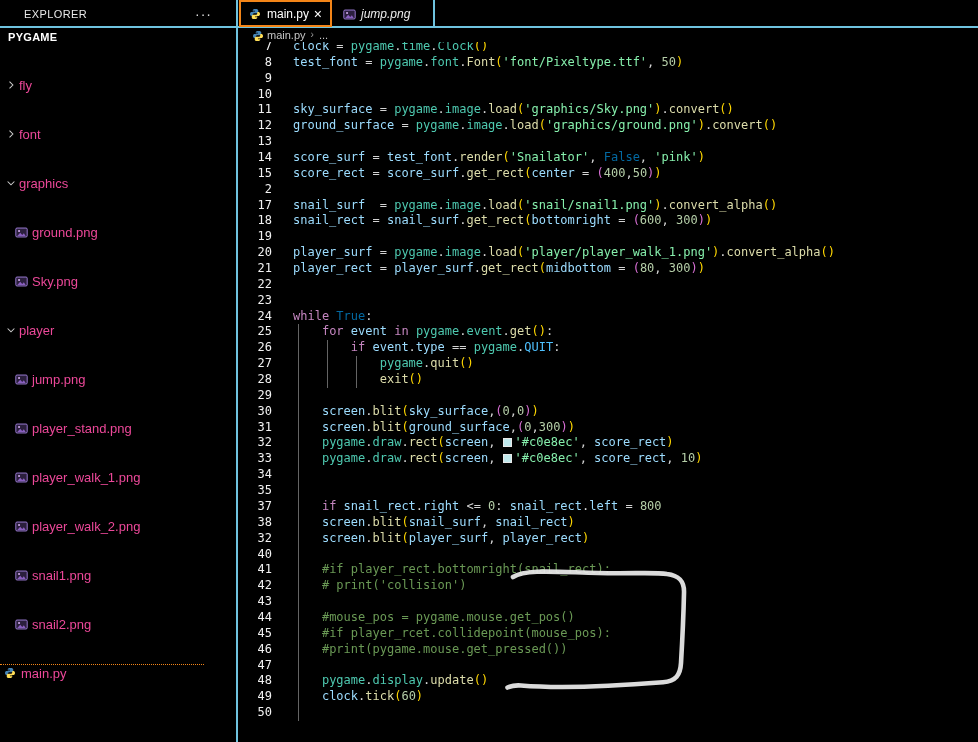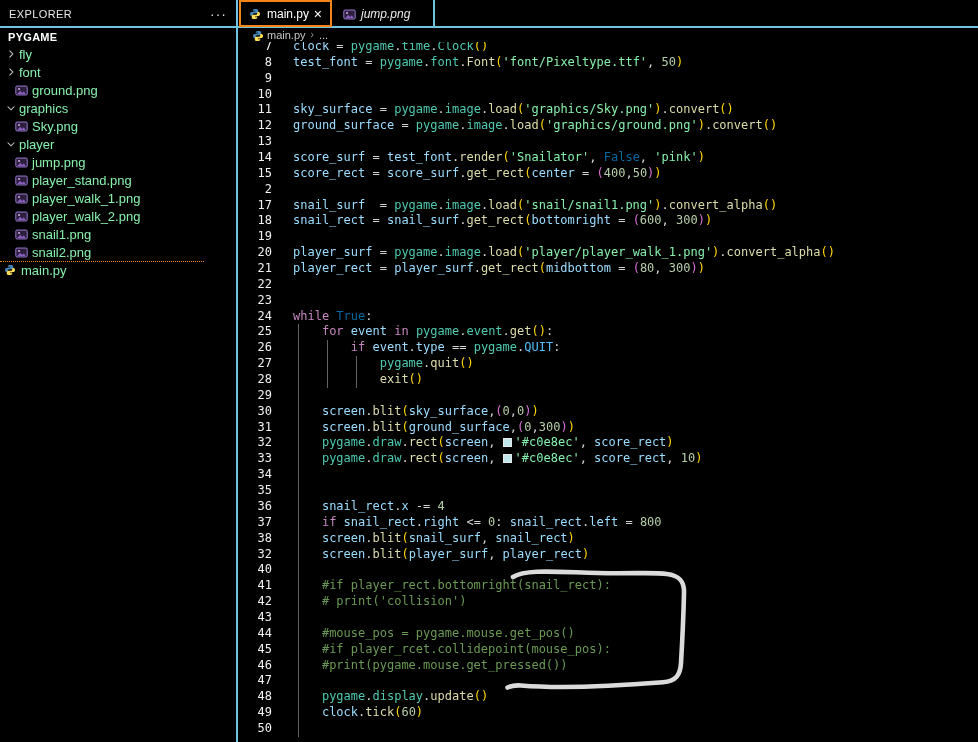--- a/index.html
+++ b/index.html
@@ -3,29 +3,29 @@
 <meta charset="utf-8">
 <style>
   * { margin:0; padding:0; box-sizing:border-box; }
   html,body { width:978px; height:742px; background:#000; overflow:hidden;
     font-family:"Liberation Sans", sans-serif; }
   #stage { position:relative; width:978px; height:742px; background:#000; }
 
   
   #sidebar { position:absolute; left:0; top:0; width:236px; height:742px; background:#000; }
   #explorer-header { position:absolute; left:0; top:0; width:236px; height:27px;
-    display:flex; align-items:center; padding:0 9px; color:#e8e8e8; font-size:11px; }
+    display:flex; align-items:center; padding:0 24px; color:#e8e8e8; font-size:11px; }
   #explorer-header .title { flex:1; letter-spacing:.4px; }
   #explorer-header .more { color:#dcdcdc; font-size:14px; letter-spacing:1px; cursor:pointer; }
   #workspace-title { position:absolute; left:0; top:28px; width:236px; height:17px;
     padding-left:8px; display:flex; align-items:center;
     color:#fff; font-size:11px; font-weight:bold; letter-spacing:.3px; }
   #tree { position:absolute; left:0; top:45px; width:236px; }
   .trow { position:relative; width:204px; height:18px; display:flex; align-items:center;
-    color:#86efac; font-size:13px; cursor:pointer; white-space:nowrap; }
+    color:#ec4899; font-size:13px; cursor:pointer; white-space:nowrap;margin-top:31px; }
   .trow .chev { width:12px; height:12px; margin-left:5px; margin-right:2px; flex:none; }
   .trow .ficon { width:13px; height:13px; margin-right:4px; flex:none; }
   .trow.depth1 { padding-left:15px; }
   .trow.rootfile { padding-left:4px; }
   .trow.sep-above { border-top:1px dotted #f38518; }
 
   
   #hline-top { position:absolute; left:0; top:26px; width:978px; height:2px; background:#6fc3df; z-index:4; }
   #vline-side { position:absolute; left:236px; top:0; width:2px; height:742px; background:#6fc3df; z-index:5; }
 
@@ -80,33 +80,33 @@
               <path d="M6 3.5l4.5 4.5L6 12.5" stroke="#cccccc" stroke-width="1.4" fill="none"></path>
             </svg></span>
           <span>fly</span>
         </div>
         <div class="trow">
           <span class="chev"><svg viewBox="0 0 16 16" width="12" height="12">
               <path d="M6 3.5l4.5 4.5L6 12.5" stroke="#cccccc" stroke-width="1.4" fill="none"></path>
             </svg></span>
           <span>font</span>
         </div>
+        <div class="trow">
+          <span class="chev"><svg viewBox="0 0 16 16" width="12" height="12">
+              <path d="M3.5 6l4.5 4.5L12.5 6" stroke="#cccccc" stroke-width="1.4" fill="none"></path>
+            </svg></span>
+          <span>graphics</span>
+        </div>
         <div class="trow depth1">
           <span class="ficon"><svg viewBox="0 0 16 16" width="13" height="13">
               <rect x="1" y="2.5" width="14" height="11" rx="1.5" fill="#2b1f3d" stroke="#9b7bd4" stroke-width="1.2"></rect>
               <circle cx="5" cy="6.2" r="1.3" fill="#cfa9ea"></circle>
               <path d="M2.8 12.4l3.6-4 2.5 2.7 2-2.1 2.2 3.4z" fill="#8a5fc0"></path>
             </svg></span>
           <span>ground.png</span>
-        </div>
-        <div class="trow">
-          <span class="chev"><svg viewBox="0 0 16 16" width="12" height="12">
-              <path d="M3.5 6l4.5 4.5L12.5 6" stroke="#cccccc" stroke-width="1.4" fill="none"></path>
-            </svg></span>
-          <span>graphics</span>
         </div>
         <div class="trow depth1">
           <span class="ficon"><svg viewBox="0 0 16 16" width="13" height="13">
               <rect x="1" y="2.5" width="14" height="11" rx="1.5" fill="#2b1f3d" stroke="#9b7bd4" stroke-width="1.2"></rect>
               <circle cx="5" cy="6.2" r="1.3" fill="#cfa9ea"></circle>
               <path d="M2.8 12.4l3.6-4 2.5 2.7 2-2.1 2.2 3.4z" fill="#8a5fc0"></path>
             </svg></span>
           <span>Sky.png</span>
         </div>
         <div class="trow">
@@ -229,21 +229,20 @@
         <div class="line"><span class="ln">26</span><span class="guide" style="left: 60px;"></span><span class="guide" style="left: 88.9px;"></span><span class="lc"><span class="t-w">        </span><span class="t-k">if</span><span class="t-w"> </span><span class="t-v">event</span><span class="t-w">.</span><span class="t-v">type</span><span class="t-w"> == </span><span class="t-m">pygame</span><span class="t-w">.</span><span class="t-K">QUIT</span><span class="t-w">:</span></span></div>
         <div class="line"><span class="ln">27</span><span class="guide" style="left: 60px;"></span><span class="guide" style="left: 88.9px;"></span><span class="guide" style="left: 117.8px;"></span><span class="lc"><span class="t-w">            </span><span class="t-m">pygame</span><span class="t-w">.</span><span class="t-f">quit</span><span class="t-p1">()</span></span></div>
         <div class="line"><span class="ln">28</span><span class="guide" style="left: 60px;"></span><span class="guide" style="left: 88.9px;"></span><span class="guide" style="left: 117.8px;"></span><span class="lc"><span class="t-w">            </span><span class="t-f">exit</span><span class="t-p1">()</span></span></div>
         <div class="line"><span class="ln">29</span><span class="guide" style="left: 60px;"></span><span class="lc"></span></div>
         <div class="line"><span class="ln">30</span><span class="guide" style="left: 60px;"></span><span class="lc"><span class="t-w">    </span><span class="t-v">screen</span><span class="t-w">.</span><span class="t-f">blit</span><span class="t-p1">(</span><span class="t-v">sky_surface</span><span class="t-w">,</span><span class="t-p2">(</span><span class="t-n">0</span><span class="t-w">,</span><span class="t-n">0</span><span class="t-p2">)</span><span class="t-p1">)</span></span></div>
         <div class="line"><span class="ln">31</span><span class="guide" style="left: 60px;"></span><span class="lc"><span class="t-w">    </span><span class="t-v">screen</span><span class="t-w">.</span><span class="t-f">blit</span><span class="t-p1">(</span><span class="t-v">ground_surface</span><span class="t-w">,</span><span class="t-p2">(</span><span class="t-n">0</span><span class="t-w">,</span><span class="t-n">300</span><span class="t-p2">)</span><span class="t-p1">)</span></span></div>
         <div class="line"><span class="ln">32</span><span class="guide" style="left: 60px;"></span><span class="lc"><span class="t-w">    </span><span class="t-m">pygame</span><span class="t-w">.</span><span class="t-m">draw</span><span class="t-w">.</span><span class="t-f">rect</span><span class="t-p1">(</span><span class="t-v">screen</span><span class="t-w">, </span><span class="swatch"></span><span class="t-s">'#c0e8ec'</span><span class="t-w">, </span><span class="t-v">score_rect</span><span class="t-p1">)</span></span></div>
         <div class="line"><span class="ln">33</span><span class="guide" style="left: 60px;"></span><span class="lc"><span class="t-w">    </span><span class="t-m">pygame</span><span class="t-w">.</span><span class="t-m">draw</span><span class="t-w">.</span><span class="t-f">rect</span><span class="t-p1">(</span><span class="t-v">screen</span><span class="t-w">, </span><span class="swatch"></span><span class="t-s">'#c0e8ec'</span><span class="t-w">, </span><span class="t-v">score_rect</span><span class="t-w">, </span><span class="t-n">10</span><span class="t-p1">)</span></span></div>
         <div class="line"><span class="ln">34</span><span class="guide" style="left: 60px;"></span></div>
         <div class="line"><span class="ln">35</span><span class="guide" style="left: 60px;"></span><span class="lc"></span></div>
-        <div class="line"><span class="ln">36</span><span class="guide" style="left: 60px;"></span><span class="lc"><span class="t-w">    </span><span class="t-v">snail_rect</span><span class="t-w">.</span><span class="t-v">x</span><span class="t-w"> -= </span><span class="t-n">4</span></span></div>
         <div class="line"><span class="ln">37</span><span class="guide" style="left: 60px;"></span><span class="lc"><span class="t-w">    </span><span class="t-k">if</span><span class="t-w"> </span><span class="t-v">snail_rect</span><span class="t-w">.</span><span class="t-v">right</span><span class="t-w"> &lt;= </span><span class="t-n">0</span><span class="t-w">: </span><span class="t-v">snail_rect</span><span class="t-w">.</span><span class="t-v">left</span><span class="t-w"> = </span><span class="t-n">800</span></span></div>
         <div class="line"><span class="ln">38</span><span class="guide" style="left: 60px;"></span><span class="lc"><span class="t-w">    </span><span class="t-v">screen</span><span class="t-w">.</span><span class="t-f">blit</span><span class="t-p1">(</span><span class="t-v">snail_surf</span><span class="t-w">, </span><span class="t-v">snail_rect</span><span class="t-p1">)</span></span></div>
         <div class="line"><span class="ln">32</span><span class="guide" style="left: 60px;"></span><span class="lc"><span class="t-w">    </span><span class="t-v">screen</span><span class="t-w">.</span><span class="t-f">blit</span><span class="t-p1">(</span><span class="t-v">player_surf</span><span class="t-w">, </span><span class="t-v">player_rect</span><span class="t-p1">)</span></span></div>
         <div class="line"><span class="ln">40</span><span class="guide" style="left: 60px;"></span><span class="lc"></span></div>
         <div class="line"><span class="ln">41</span><span class="guide" style="left: 60px;"></span><span class="lc"><span class="t-w">    </span><span class="t-c">#if player_rect.bottomright(snail_rect):</span></span></div>
         <div class="line"><span class="ln">42</span><span class="guide" style="left: 60px;"></span><span class="lc"><span class="t-w">    </span><span class="t-c"># print('collision')</span></span></div>
         <div class="line"><span class="ln">43</span><span class="guide" style="left: 60px;"></span><span class="lc"></span></div>
         <div class="line"><span class="ln">44</span><span class="guide" style="left: 60px;"></span><span class="lc"><span class="t-w">    </span><span class="t-c">#mouse_pos = pygame.mouse.get_pos()</span></span></div>
         <div class="line"><span class="ln">45</span><span class="guide" style="left: 60px;"></span><span class="lc"><span class="t-w">    </span><span class="t-c">#if player_rcet.collidepoint(mouse_pos):</span></span></div>
         <div class="line"><span class="ln">46</span><span class="guide" style="left: 60px;"></span><span class="lc"><span class="t-w">    </span><span class="t-c">#print(pygame.mouse.get_pressed())</span></span></div>

